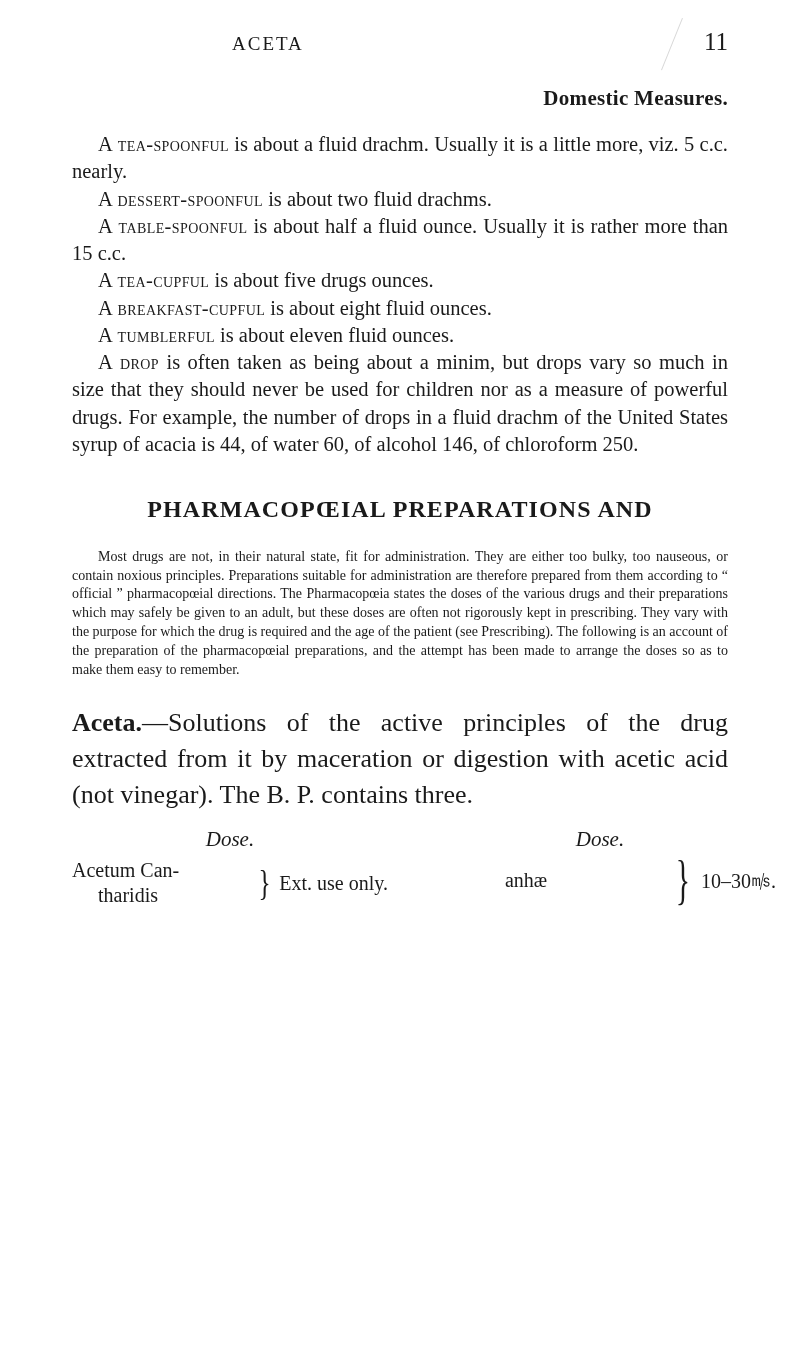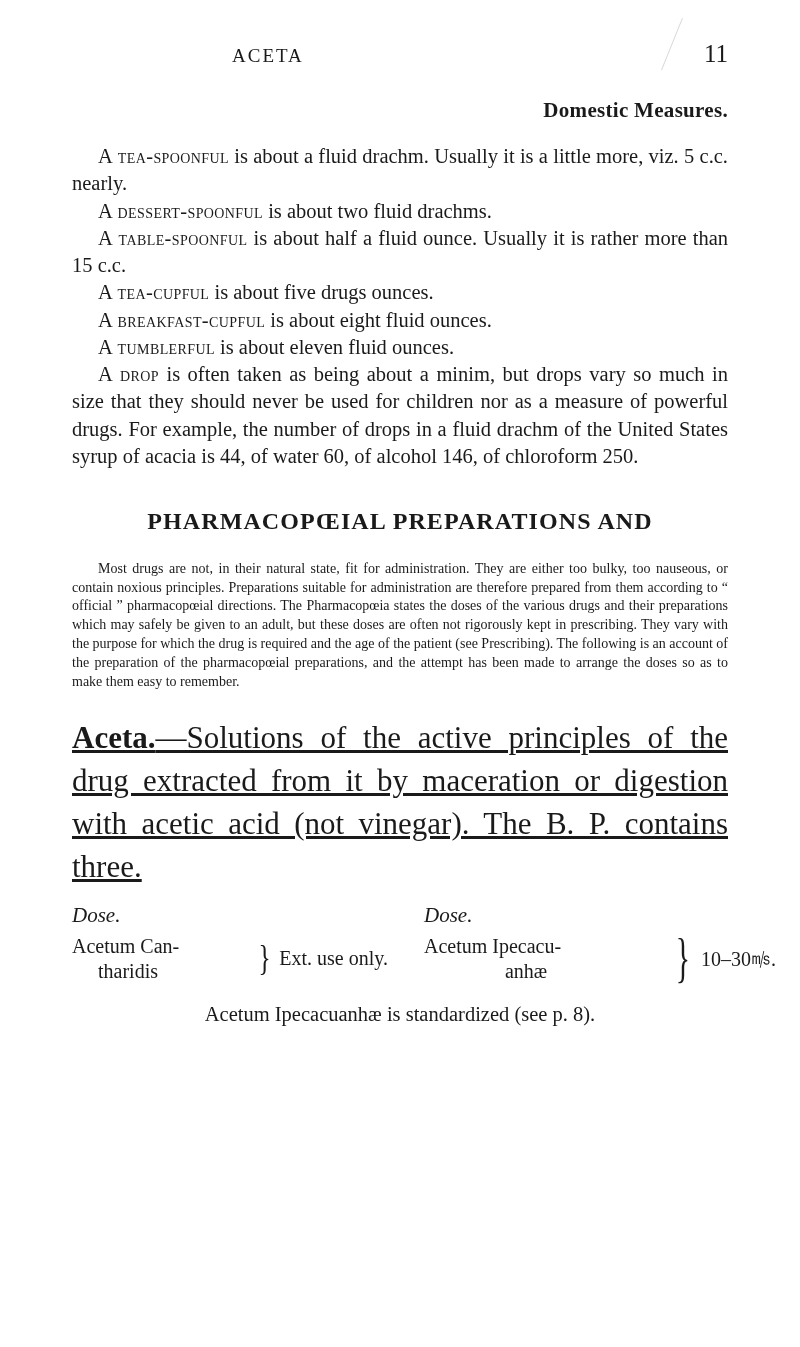--- a/index.html
+++ b/index.html
@@ -13,21 +13,21 @@
     font-family: "Liberation Serif", serif;
     color: #1a1a1a;
     position: relative;
     overflow: hidden;
   }
   .page {
     position: relative;
     width: 800px;
     height: 1054px;
     box-sizing: border-box;
-    padding: 40px 72px 20px 72px;
+    padding: 28px 72px 20px 72px;
   }
   
   .runhead {
     display: flex;
     align-items: baseline;
     justify-content: space-between;
     font-size: 20px;
     letter-spacing: 1.2px;
     margin-bottom: 6px;
   }
@@ -89,26 +89,25 @@
     margin: 0;
     text-align: justify;
     text-indent: 26px;
   }
   .sc {
     font-variant: small-caps;
     letter-spacing: 0.4px;
   }
   
   p.lead {
-    font-size: 31px;
+    font-size: 26px;
     line-height: 1.38;
     margin: 26px 0 0 0;
     text-align: justify;
     text-indent: 0;
-    text-decoration: underline;
   }
   p.lead b { font-weight: bold; }
   
   .dose-block {
     margin-top: 14px;
     display: flex;
     align-items: stretch;
     font-size: 20px;
   }
   .dose-col {
@@ -121,20 +120,21 @@
   .dose-col.right {
     flex: 1;
     padding-left: 26px;
   }
   .rule {
     width: 1px;
     background: #2b2b2b;
     margin: 2px 0;
   }
   .dose-label {
+    text-align: center;
     font-style: italic;
     font-size: 21px;
     margin-bottom: 6px;
   }
   .dose-row {
     display: flex;
     align-items: center;
   }
   .left .name {
     width: 182px;
@@ -224,24 +224,22 @@
         <div class="val">Ext. use only.</div>
       </div>
     </div>
 
     <div class="rule"></div>
 
     <div class="dose-col right">
       <div class="dose-label">Dose.</div>
       <div class="dose-row">
         <div class="name">
-          <span class="n1">Acetum    Ipecacu-</span>
           <span class="n2">anhæ</span>
         </div>
         <span class="brace-r">}</span>
         <div class="val">10–30㎧.</div>
       </div>
     </div>
   </div>
 
-  <div class="footnote">Acetum Ipecacuanhæ is standardized (see p. 8).</div>
 
 </div>
 
 </body></html>

